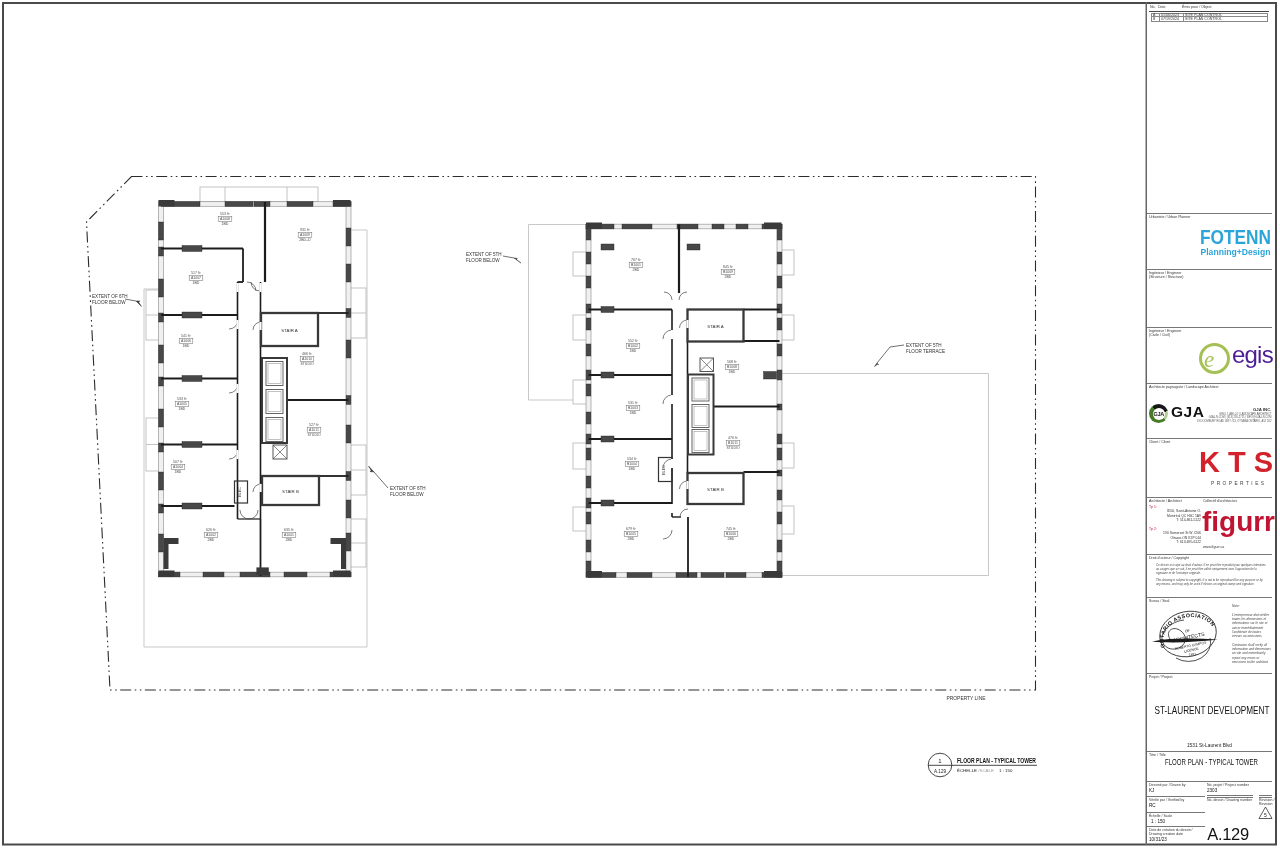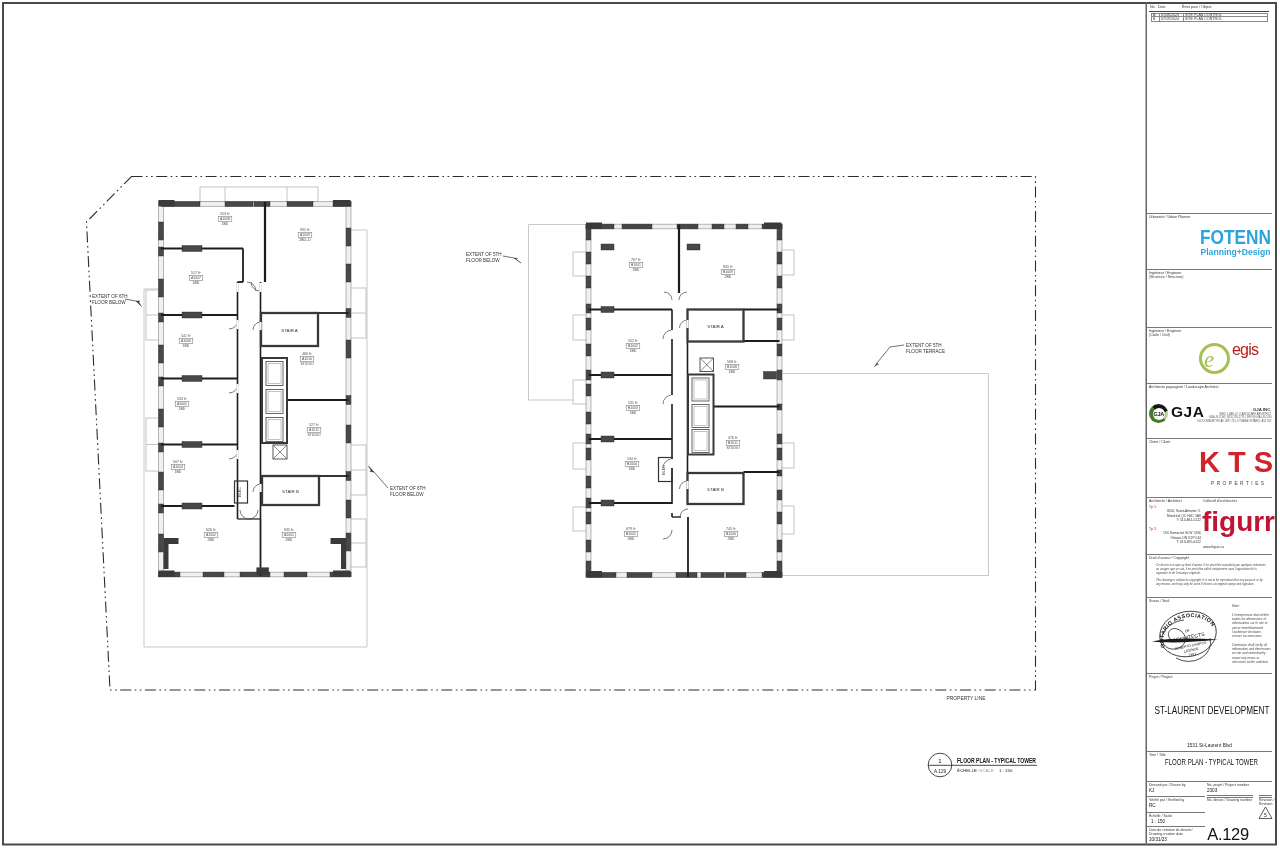--- a/index.html
+++ b/index.html
@@ -564,21 +564,21 @@
 <div class="tb" style="left:1149px;top:674.5px;font-size:3.6px;color:#333">Projet / Project</div>
 <div class="tb" style="left:1149px;top:752.5px;font-size:3.6px;color:#333">Titre / Title</div>
 
 <svg class="tb" style="left:1196px;top:224px" width="78" height="34" viewBox="0 0 78 34">
     <text x="4" y="20" font-size="21" font-weight="bold" fill="#29a5da" textLength="71" lengthAdjust="spacingAndGlyphs" font-family="Liberation Sans,sans-serif">FOTENN</text>
     <text x="4.5" y="31" font-size="9.4" font-weight="bold" fill="#29a5da" textLength="70" lengthAdjust="spacingAndGlyphs" font-family="Liberation Sans,sans-serif">Planning+Design</text>
   </svg>
 
 <div class="tb" style="left:1199px;top:343px;width:31px;height:31px;border:3.2px solid #a5c054;border-radius:50%;"></div>
 <div class="tb" style="left:1204px;top:347px;font-size:23px;color:#a5c054;font-style:italic;font-family:'Liberation Serif',serif">e</div>
-<div class="tb" style="left:1232px;top:341px;font-size:16px;color:#b91c1c;letter-spacing:-0.8px">egis</div>
+<div class="tb" style="left:1232px;top:341px;font-size:24px;color:#4c1d95;letter-spacing:-0.8px">egis</div>
 
 <div class="tb" style="left:1149px;top:404px;width:19px;height:19px;border-radius:50%;background:conic-gradient(from 320deg,#161616 0 115deg,#b5cc96 115deg 175deg,#487b28 175deg 360deg);"></div>
 <div class="tb" style="left:1152.5px;top:407.5px;width:12px;height:12px;border-radius:50%;background:#fff;"></div>
 <div class="tb" style="left:1153.5px;top:411px;font-size:5.5px;font-weight:bold;color:#111;letter-spacing:-0.3px">GJA</div>
 <div class="tb" style="left:1171px;top:403px;font-size:15.5px;font-weight:bold;color:#111;letter-spacing:0.5px">GJA</div>
 <div class="tb" style="right:8.5px;top:406.5px;text-align:right;color:#333;line-height:1.45">
     <div style="font-size:4.3px;font-weight:bold">GJA INC.</div>
     <div style="font-size:2.6px;color:#555;white-space:nowrap">GINO J. AIELLO | LANDSCAPE ARCHITECT</div>
     <div style="font-size:2.6px;color:#555;white-space:nowrap">GJA-LN.COM | (613) 295-1715 | INFO@GJA-LN.COM</div>
     <div style="font-size:2.6px;color:#555;white-space:nowrap">19 DOOMBURY ROAD UNIT #13, OTTAWA ONTARIO, A1Z 1K2</div>

